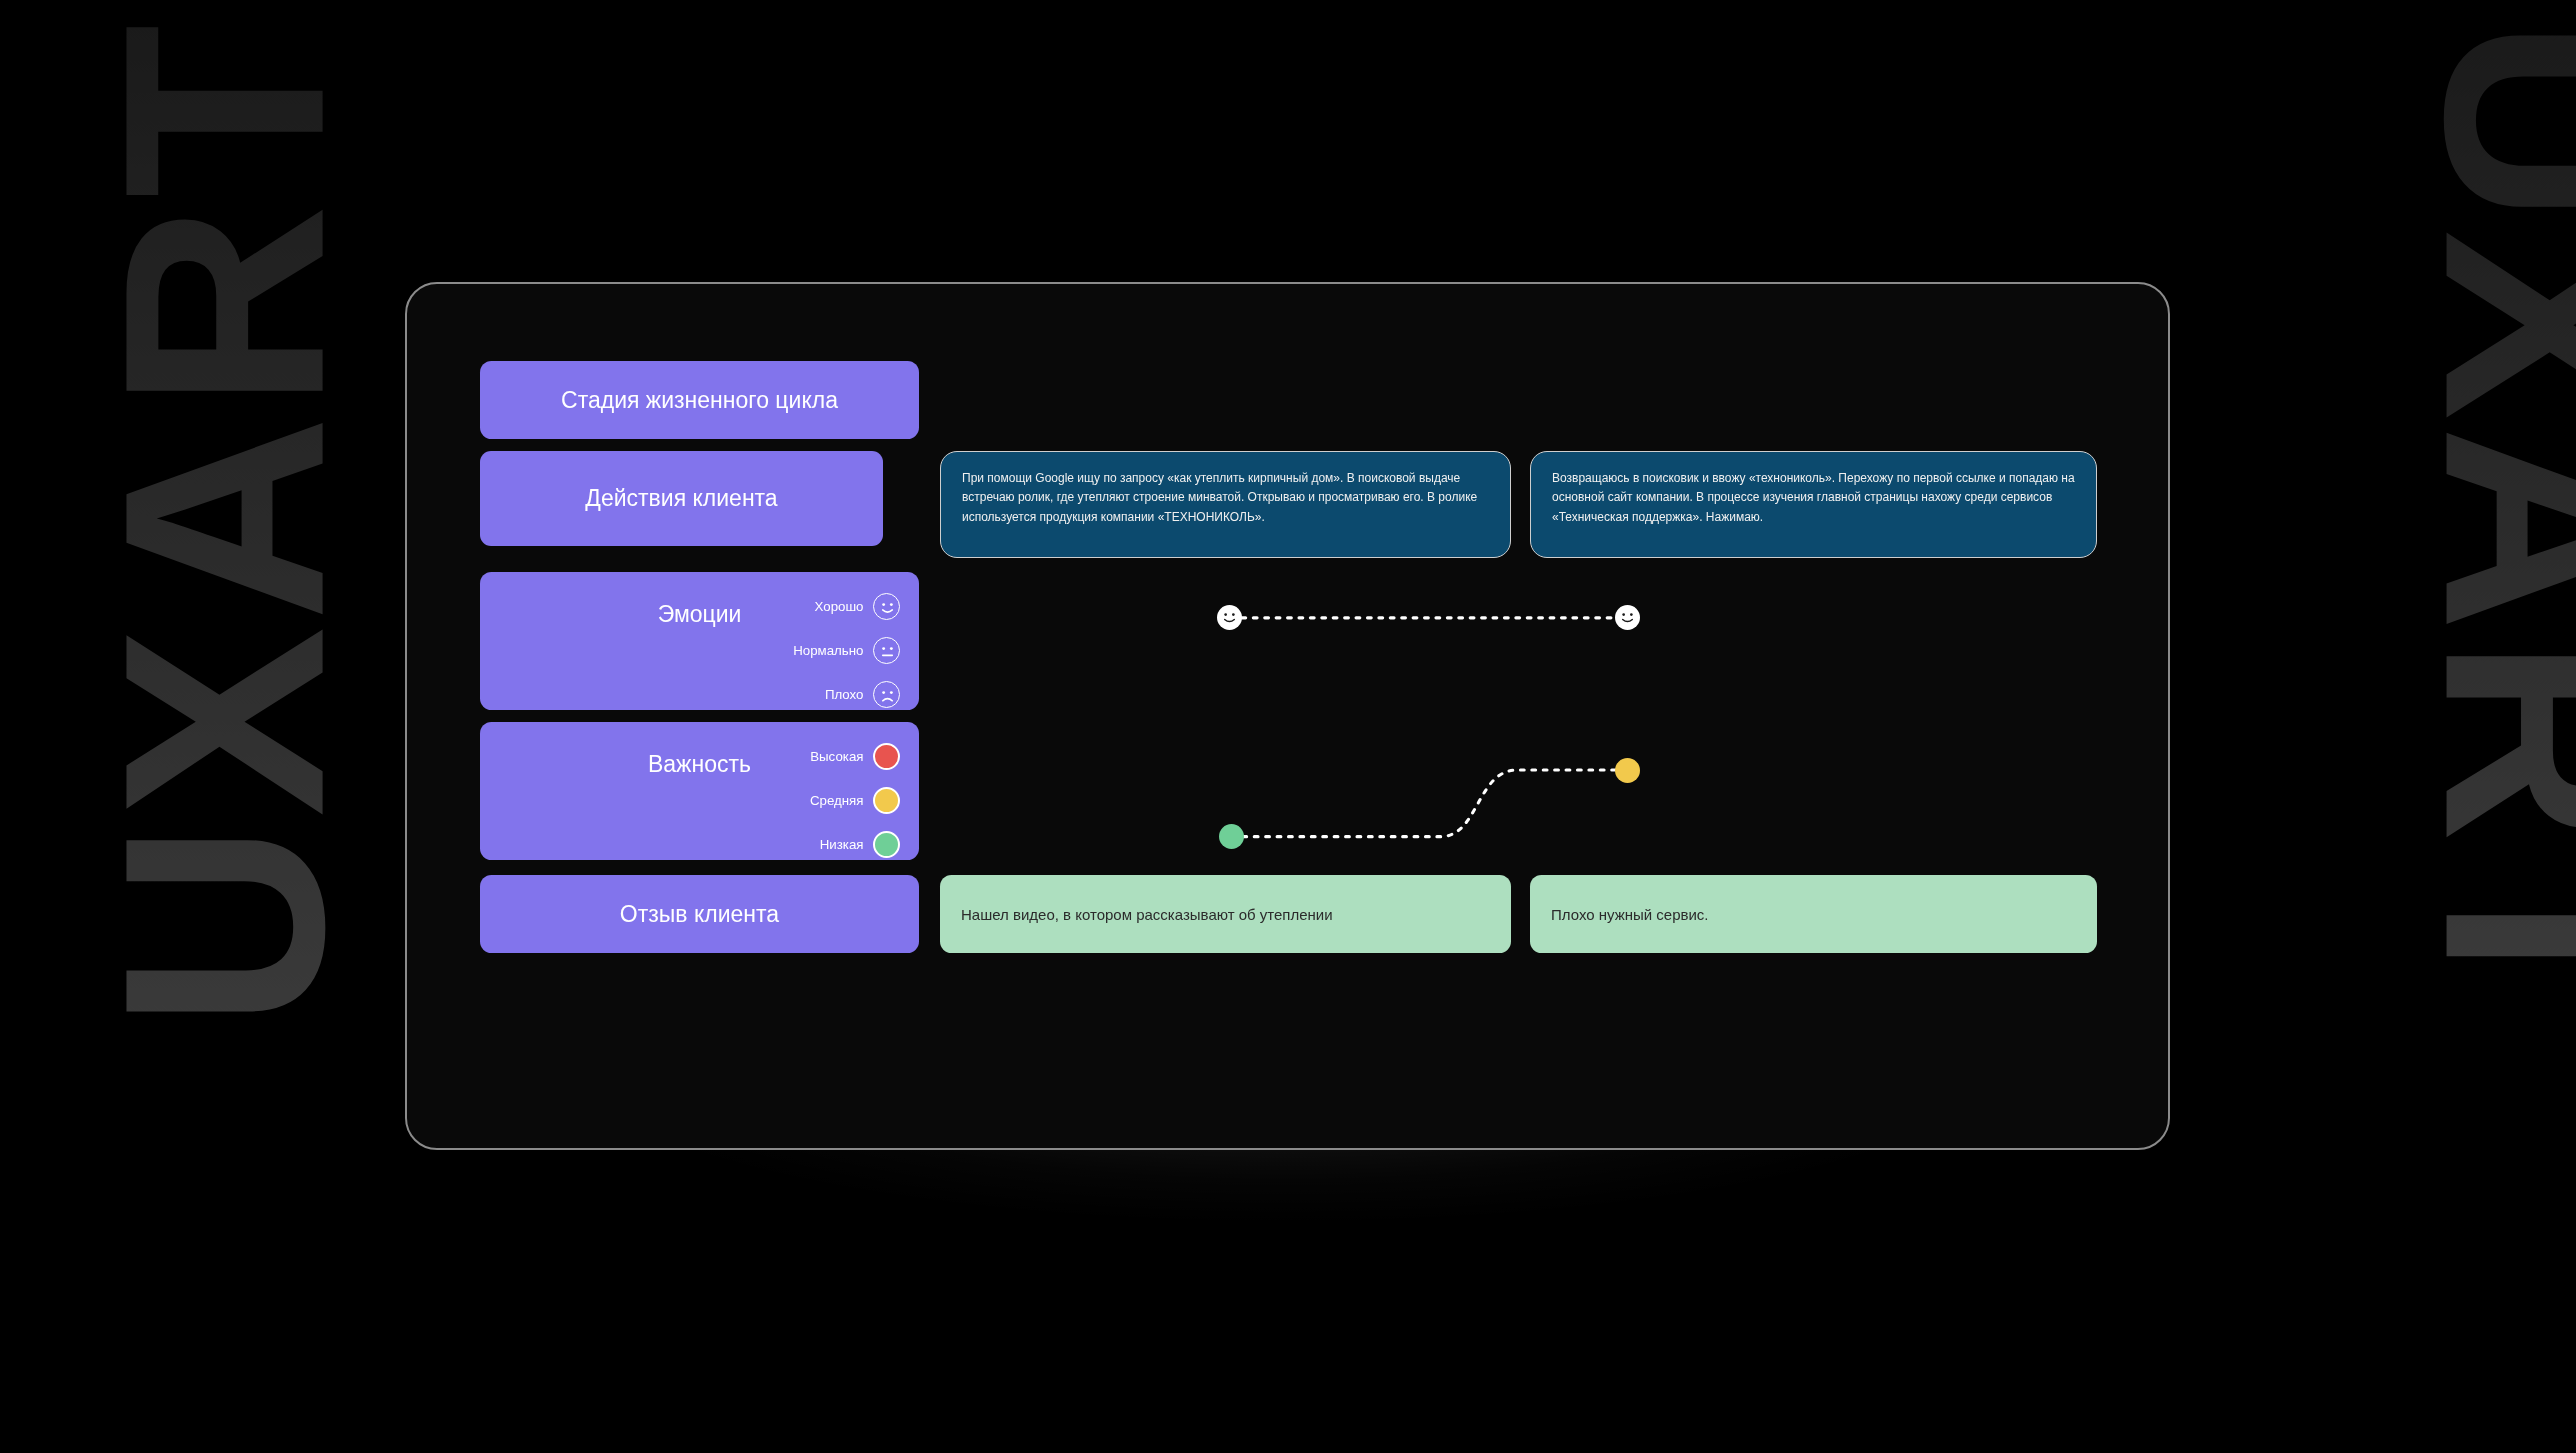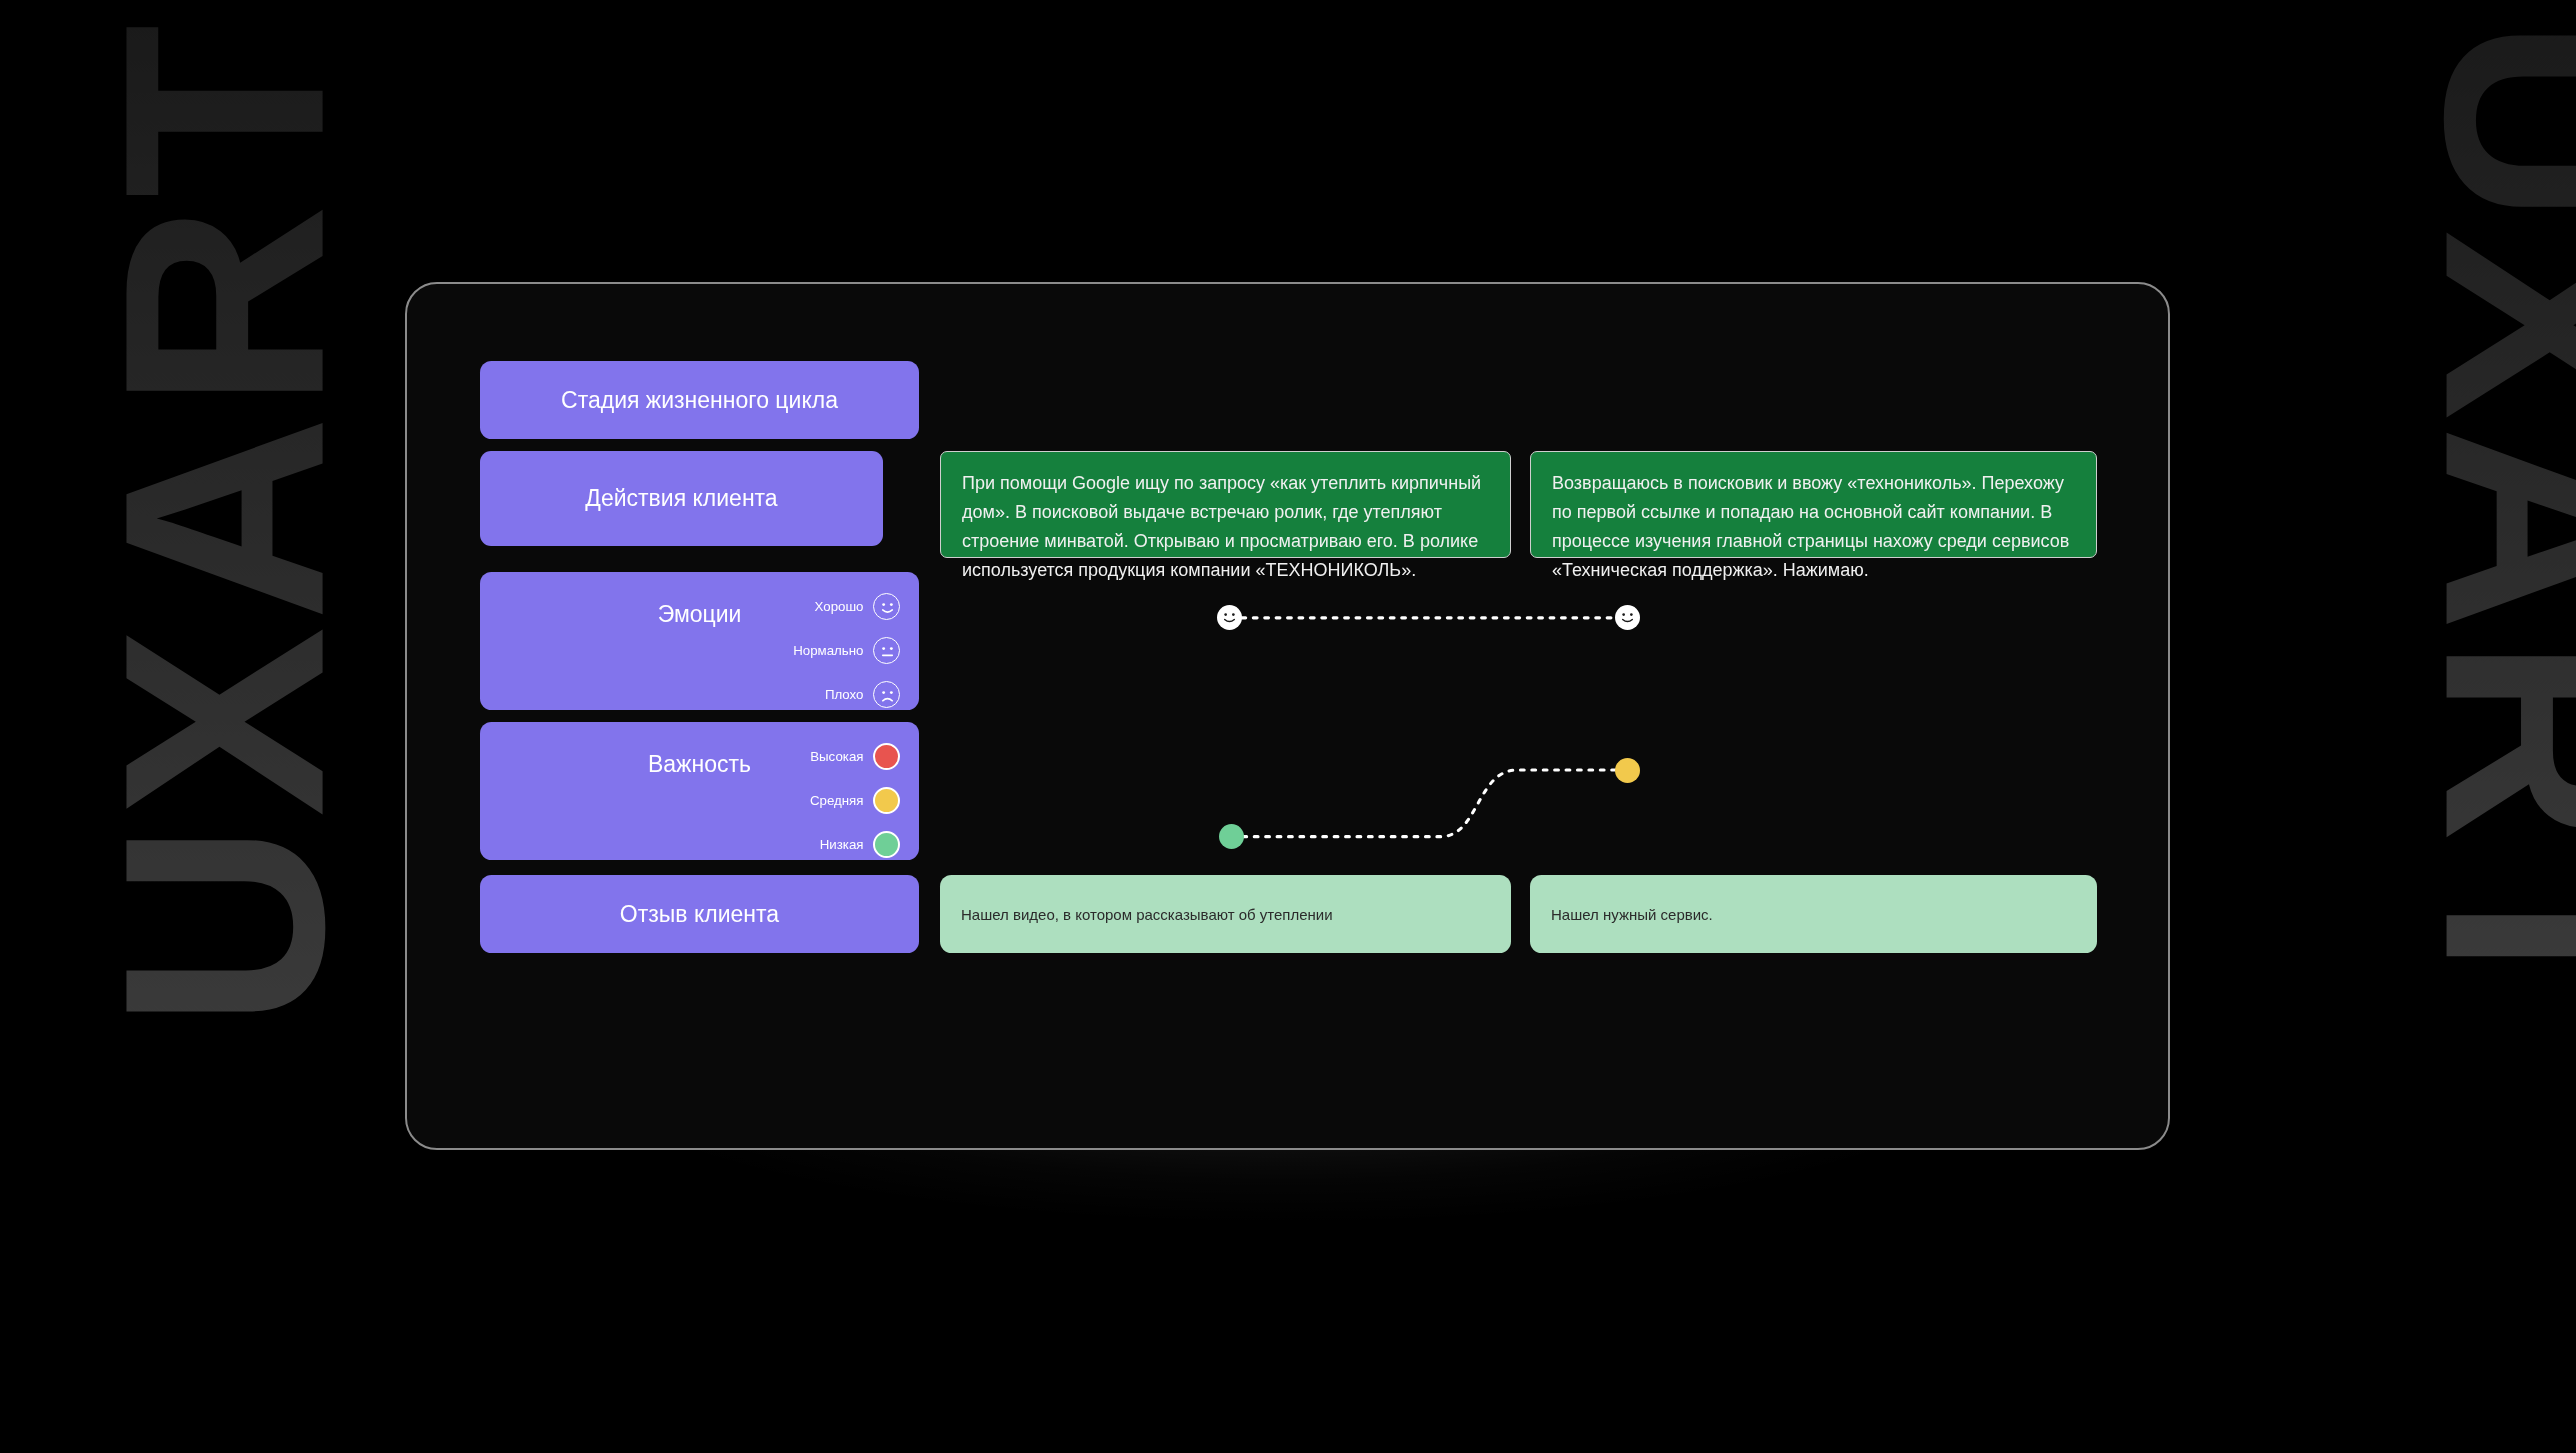--- a/index.html
+++ b/index.html
@@ -123,26 +123,26 @@
   .dot {
     width: 27px; height: 27px;
     border-radius: 50%;
     border: 2.4px solid #ffffff;
     flex: 0 0 auto;
   }
 
   
   .tcard {
     position: absolute;
-    background: #15803d;
+    background: #0c4a6e;
     border: 1.3px solid #cfcfcf;
-    border-radius: 7px;
+    border-radius: 17px;
     padding: 17px 21px;
     color: #f0f0f0;
-    font-size: 18px;
+    font-size: 12px;
     line-height: 1.62;
   }
 
   
   .gcard {
     position: absolute;
     background: #ADDFBF;
     border-radius: 11.4px;
     color: #2b2b2b;
     font-size: 15px;
@@ -253,21 +253,21 @@
         </div>
       </div>
 
       <div class="pblock" style="left:0px; top:514px; width:439px; height:78px;">
         <span class="plabel">Отзыв клиента</span>
       </div>
       <div class="gcard" style="left:460px; top:514px; width:571px; height:78px;">
         <span>Нашел видео, в котором рассказывают об утеплении</span>
       </div>
       <div class="gcard" style="left:1050px; top:514px; width:567px; height:78px;">
-        <span>Нашел нужный сервис.</span>
+        <span>Плохо нужный сервис.</span>
       </div>
 
       <div class="chart-layer">
         <svg width="1617" height="723" viewBox="0 0 1700 760">
 
           <path d="M801 270 L1212 270" stroke="#ffffff" stroke-width="3.2" fill="none" stroke-dasharray="4 8" stroke-linecap="round"></path>
 
           <path d="M802 500 L1010 500 C1050 500 1048 430 1090 430 L1212 430" stroke="#ffffff" stroke-width="3.2" fill="none" stroke-dasharray="4 8" stroke-linecap="round"></path>
         </svg>
 

